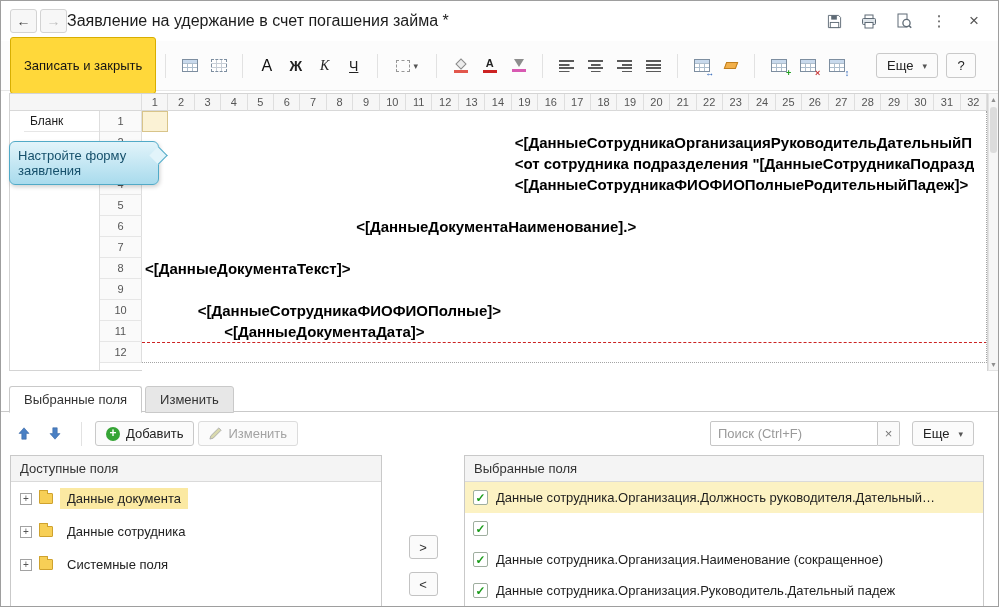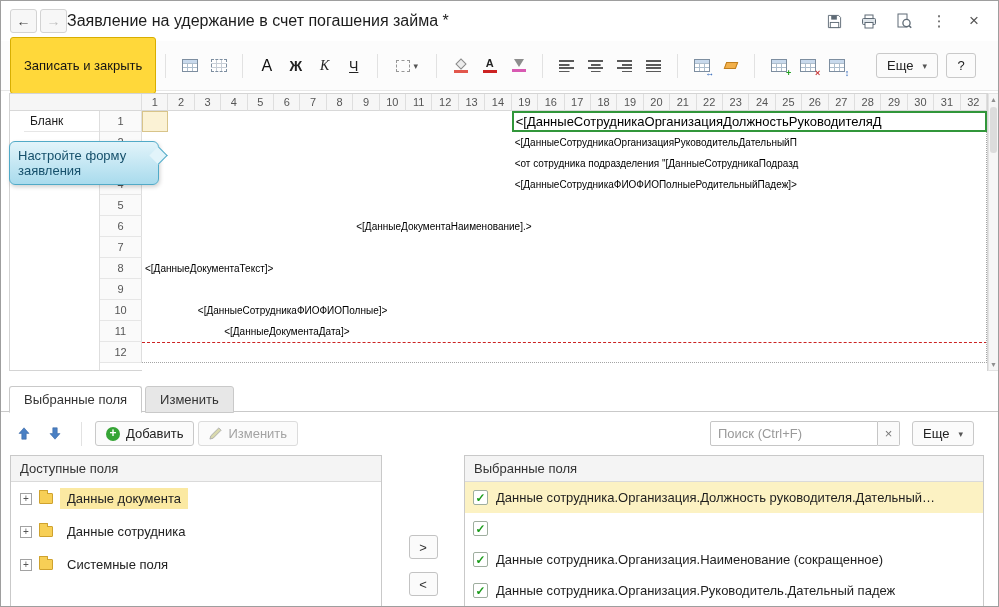--- a/index.html
+++ b/index.html
@@ -68,21 +68,21 @@
             border-right:1px solid #dedede; border-bottom:1px solid #d8d8d8; }
   .colheaders { position:absolute; left:132px; top:0; height:17px; display:flex; overflow:hidden; width:845px; }
   .colh { flex:none; width:26.40625px; border-right:1px solid #dedede; border-bottom:1px solid #d8d8d8;
           background:#f6f6f6; font-size:11px; color:#555; display:flex; align-items:center; justify-content:center; }
   .section-col { position:absolute; left:0; top:17px; width:90px; bottom:0; border-right:1px solid #dedede; background:#fff; }
   .section-label { height:21px; line-height:21px; padding-left:6px; font-size:12px; color:#1c1c1c; border-bottom:1px solid #e6e6e6;margin-left:14px; }
   .rowheaders { position:absolute; left:90px; top:17px; width:42px; overflow:hidden; height:252px; }
   .rowh { height:21px; border-right:1px solid #dedede; border-bottom:1px solid #e6e6e6; background:#fafafa;
           font-size:11px; color:#555; display:flex; align-items:center; justify-content:center; }
   .grid-body { position:absolute; left:132px; top:17px; width:845px; height:260px; overflow:hidden; background:#fff; }
-  .cell-text { position:absolute; height:21px; line-height:21px; white-space:nowrap; font-size:10px; color:#000; }
+  .cell-text { position:absolute; height:21px; line-height:21px; white-space:nowrap; font-size:15px; color:#000;font-weight:bold; }
   .active-cell { position:absolute; left:0; top:0; width:26.4px; height:21px;
                  background:var(--active-cell-bg,#fbf2d5); border:1px solid #d8c48a; }
   .cell-selection { position:absolute; height:21px; border:2px solid var(--selection-green,#31963a); background:#fff; overflow:hidden; }
   .cell-selection .cell-text-in { line-height:17px; padding-left:2px; white-space:nowrap; font-size:13px; color:#000; }
   .pagebreak { position:absolute; left:0; width:845px; top:231px; border-top:1px dashed var(--pagebreak-red,#cc2222); }
   .boundary-bottom { position:absolute; left:0; width:845px; top:251px; border-top:1px dotted #a4a4a4; }
   .boundary-right { position:absolute; top:0; height:252px; left:844px; border-left:1px dotted #a4a4a4; }
   .sheet-scrollbar { position:absolute; left:987px; top:92px; width:11px; height:278px; background:#f6f6f6;
                      border:1px solid #e3e3e3; display:flex; flex-direction:column; align-items:center; font-size:7px; color:#8f8f8f; }
   .sb-arrow { height:11px; line-height:11px; cursor:pointer; }
@@ -301,23 +301,20 @@
         <div class="rowh">9</div>
         <div class="rowh">10</div>
         <div class="rowh">11</div>
         <div class="rowh">12</div>
       </div>
     <div class="grid-body">
       <div class="pagebreak"></div>
       <div class="boundary-bottom"></div>
       <div class="boundary-right"></div>
     <div class="active-cell" style="left: 0px; top: 0px;"></div>
-        <div class="cell-selection" style="top: 0px; left: 369.688px; width: 475.312px;">
-          <div class="cell-text-in">&lt;[ДанныеСотрудникаОрганизацияДолжностьРуководителяД</div>
-        </div>
         <div class="cell-text" style="top: 21px; left: 372.688px;">&lt;[ДанныеСотрудникаОрганизацияРуководительДательныйП</div>
         <div class="cell-text" style="top: 42px; left: 372.688px;">&lt;от сотрудника подразделения "[ДанныеСотрудникаПодразд</div>
         <div class="cell-text" style="top: 63px; left: 372.688px;">&lt;[ДанныеСотрудникаФИОФИОПолныеРодительныйПадеж]&gt;</div>
         <div class="cell-text" style="top: 105px; left: 214.25px;">&lt;[ДанныеДокументаНаименование].&gt;</div>
         <div class="cell-text" style="top: 147px; left: 3px;">&lt;[ДанныеДокументаТекст]&gt;</div>
         <div class="cell-text" style="top: 189px; left: 55.8125px;">&lt;[ДанныеСотрудникаФИОФИОПолные]&gt;</div>
         <div class="cell-text" style="top: 210px; left: 82.2188px;">&lt;[ДанныеДокументаДата]&gt;</div>
       </div>
   </div>
 

